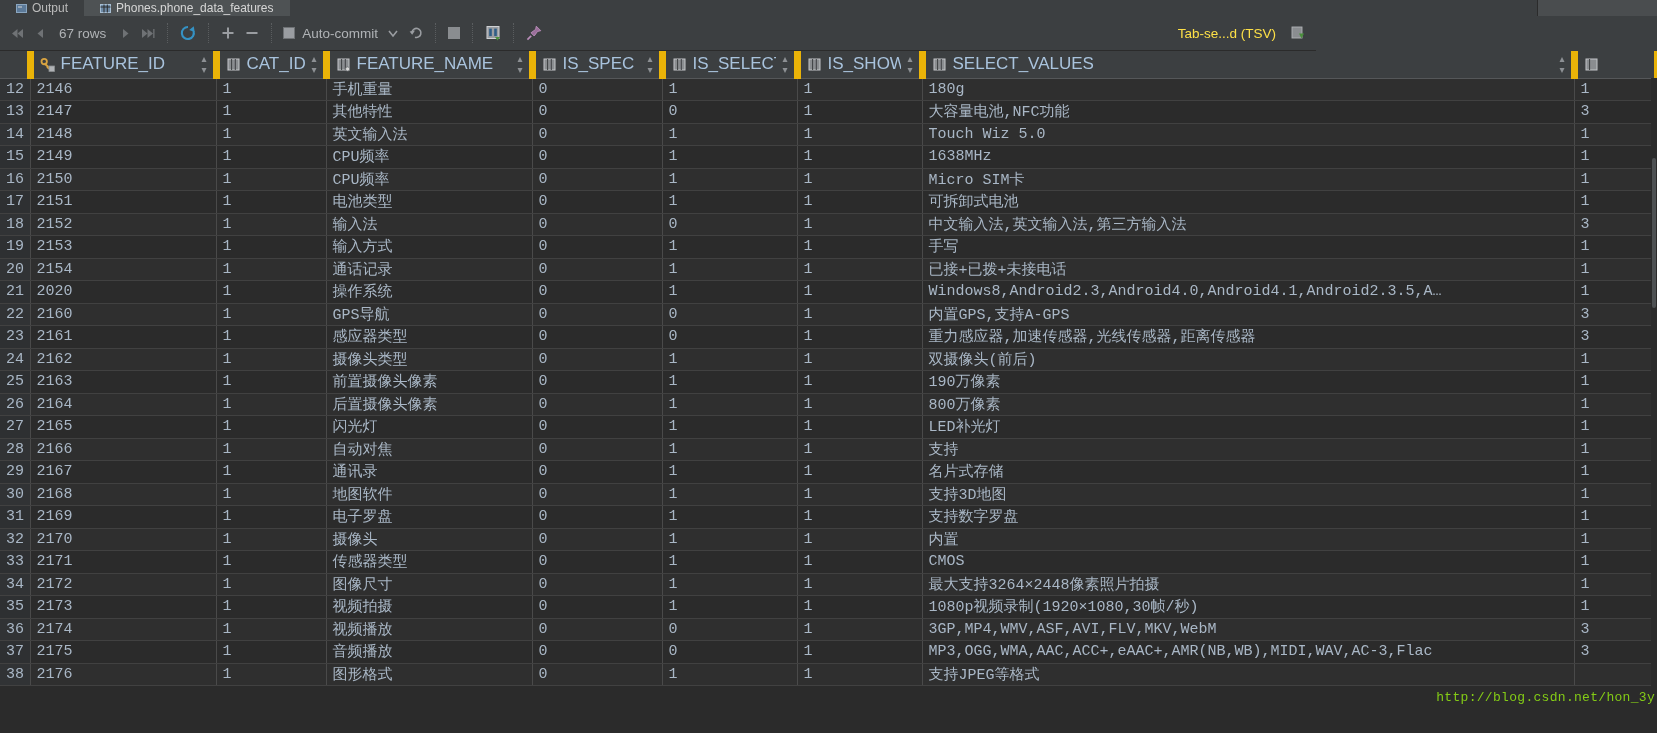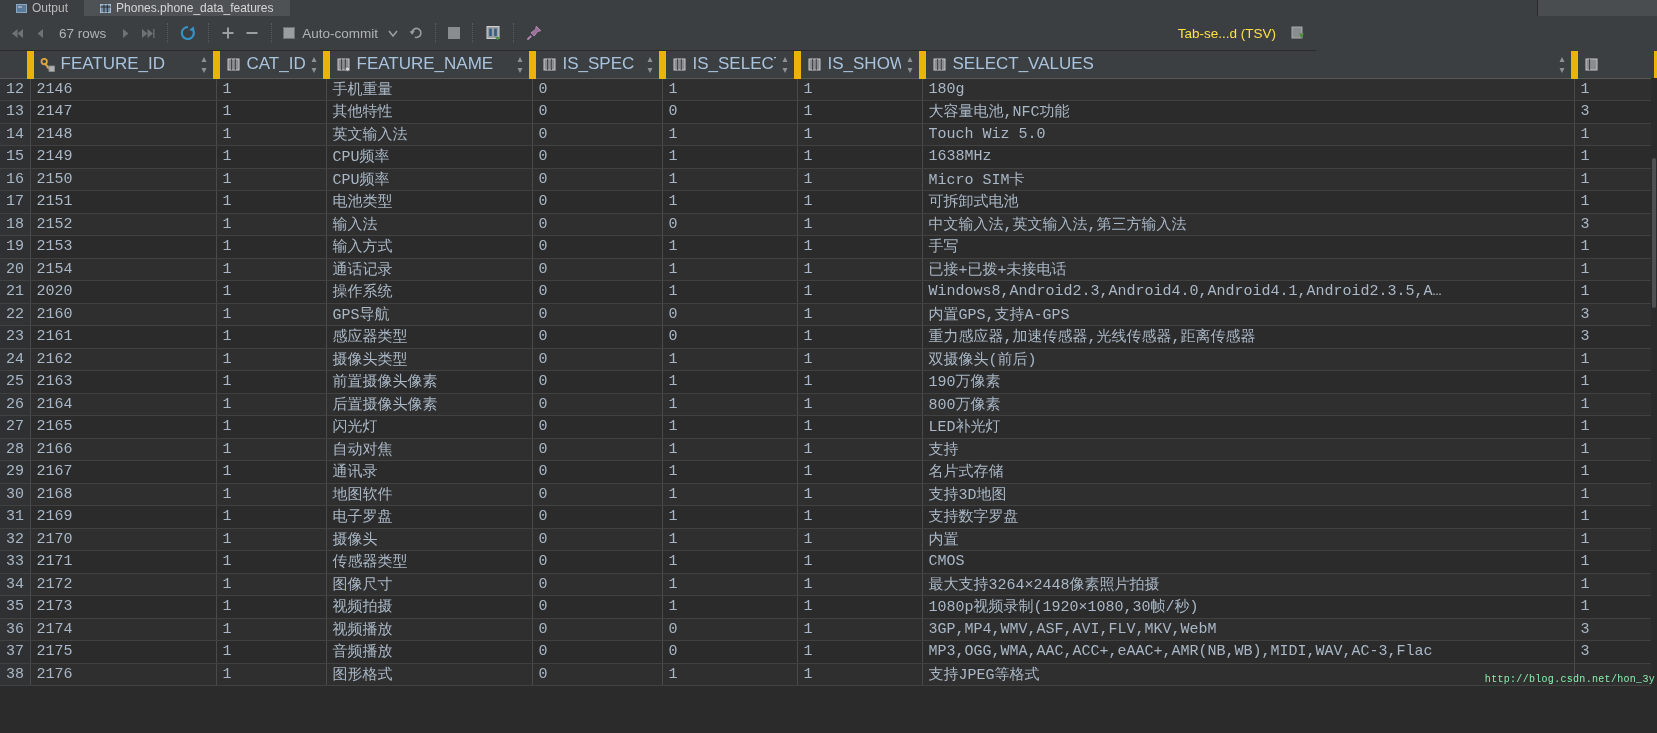--- a/index.html
+++ b/index.html
@@ -76,22 +76,22 @@
     padding-right:5px; border-right:1px solid #4a4a4a;
   }
   th.rownumh{background:#3c3f41;border-right:1px solid #555759;}
   tr.row td{background:#2f2f2f;}
   tr.row:nth-child(even) td{background:#2b2b2b;}
   tr.row td.rownum{background:#313335;}
   tr.row:nth-child(even) td.rownum{background:#2e3032;}
 
   
   .watermark{
-    position:absolute; right:2px; bottom:48px;
-    color:#86efac; font-size:10px; letter-spacing:.3px;
+    position:absolute; right:2px; bottom:28px;
+    color:#84cc16; font-size:13px; letter-spacing:.3px;
     font-family:"Liberation Mono","DejaVu Sans Mono",monospace;
     white-space:nowrap; pointer-events:none;
   }
   .scroll-v{position:absolute;right:0;top:27px;width:6px;height:655px;background:#2b2b2b;}
   .scroll-v i{position:absolute;left:1px;top:80px;width:4px;height:150px;background:#4e5153;border-radius:2px;display:block;}
 </style>
 </head>
 <body>
 
 <div class="tabstrip">

